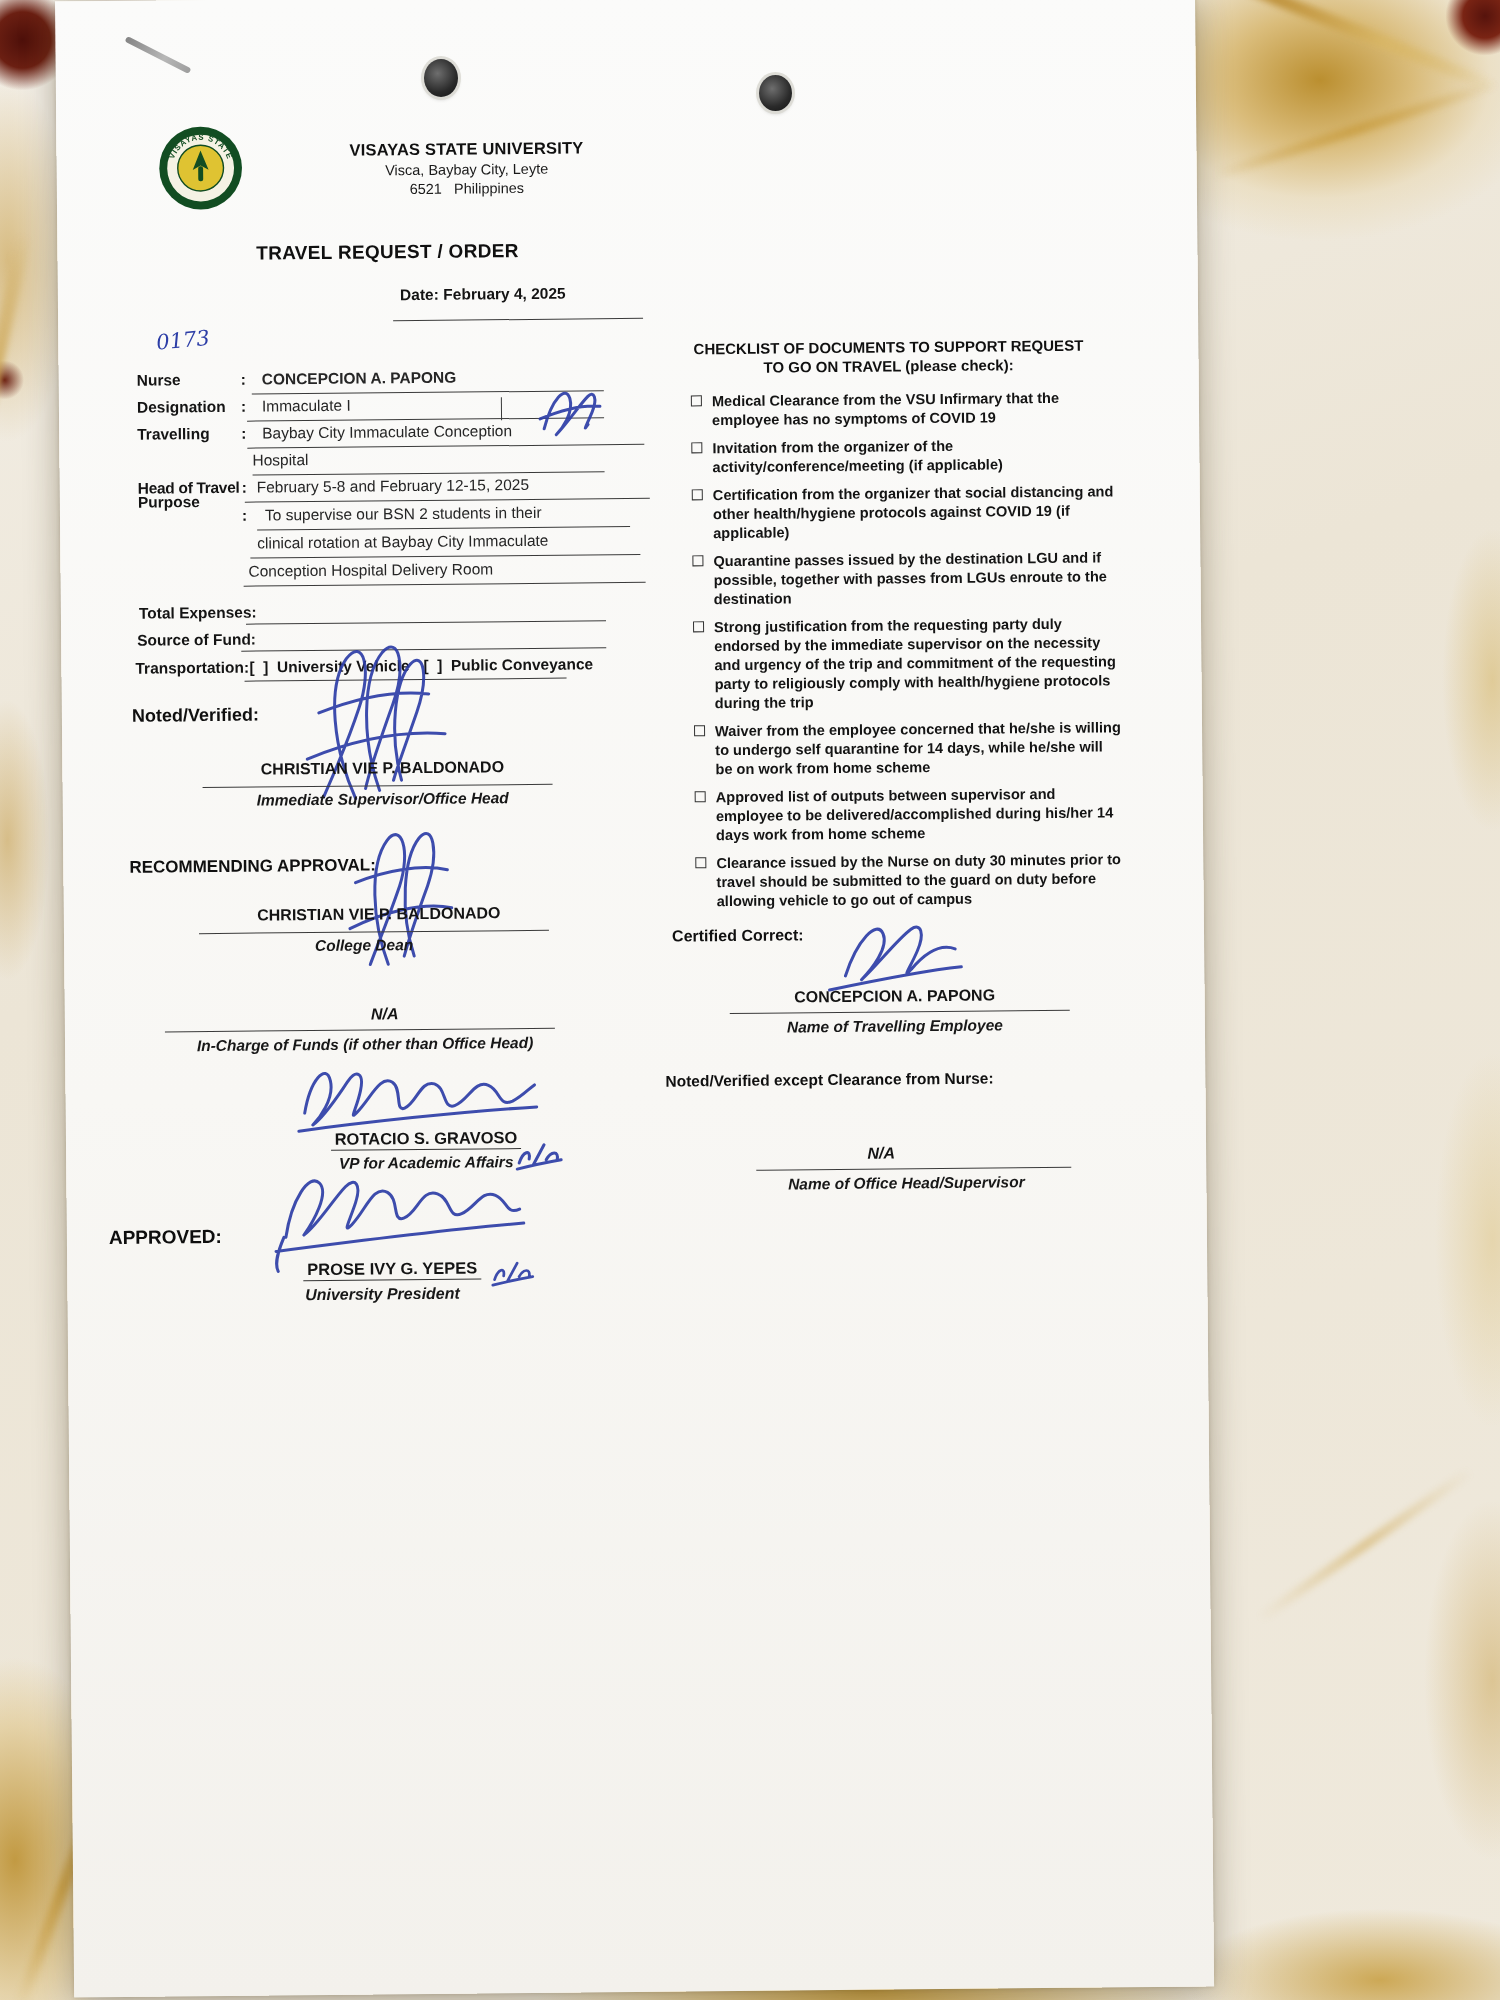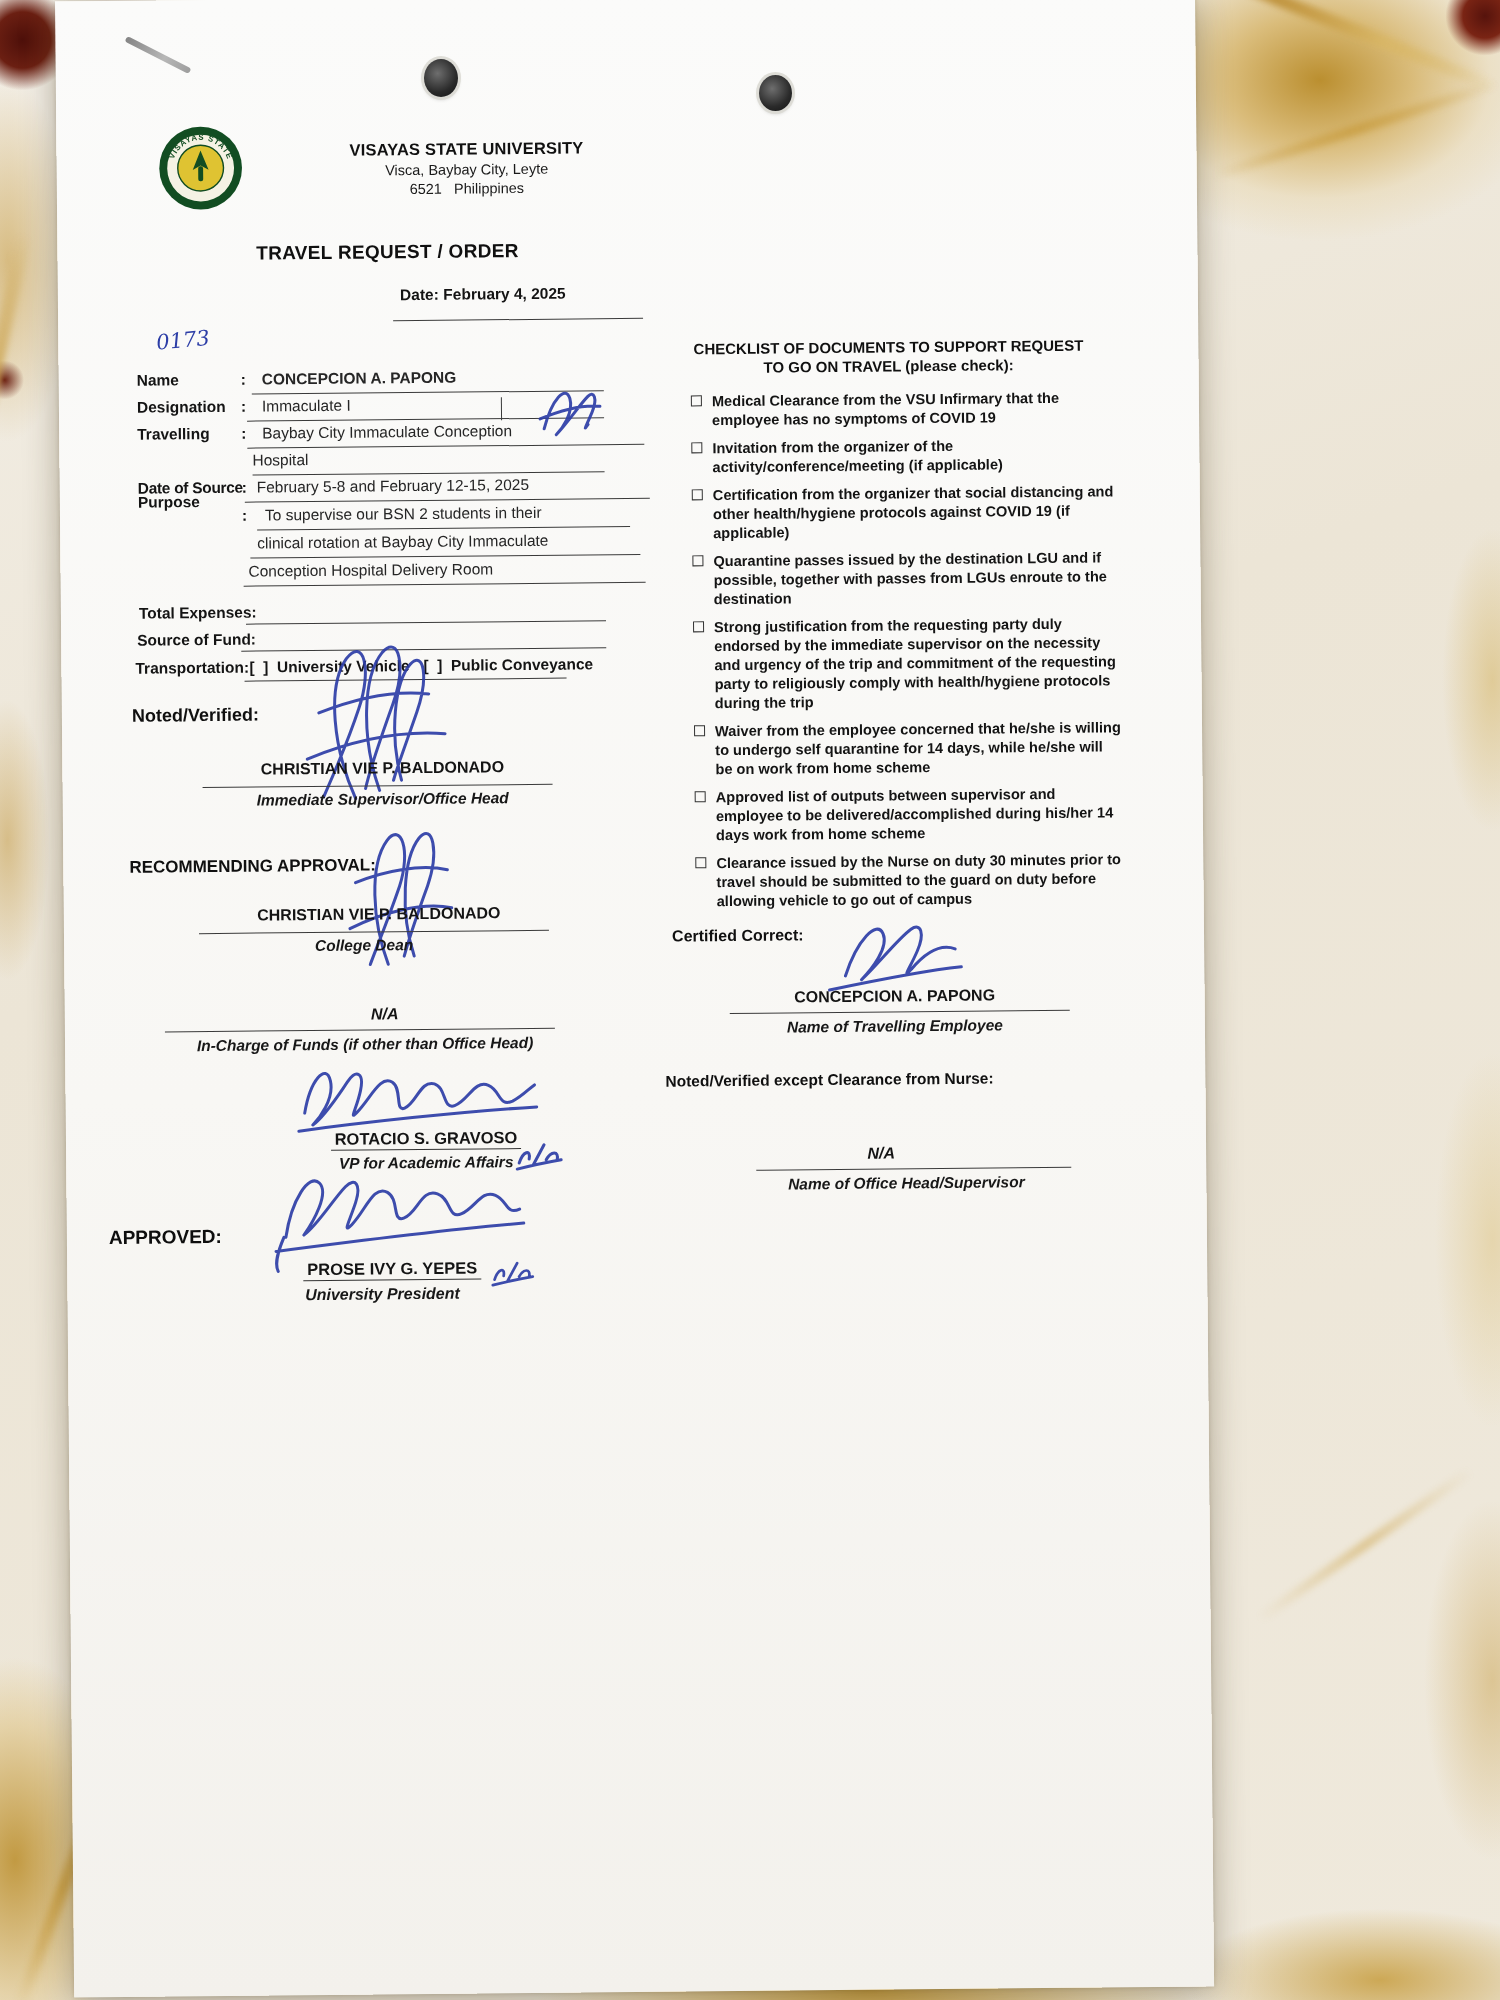--- a/index.html
+++ b/index.html
@@ -100,42 +100,42 @@
   <div class="a c form-title" style="left:120px;top:243px;width:420px;">TRAVEL REQUEST / ORDER</div>
 
   <div class="a c" style="left:280px;top:288px;width:290px;">
     <span class="lbl">Date:</span>
     <span class="lbl">February 4, 2025</span>
   </div>
   <div class="line" style="left:335px;top:322px;width:250px;"></div>
 
   <div class="a ink docnum" style="left:98px;top:328px;">0173</div>
 
-  <div class="a lbl" style="left:78px;top:371px;">Name</div>
+  <div class="a lbl" style="left:78px;top:371px;">Nurse</div>
   <div class="a lbl" style="left:182px;top:371px;">:</div>
   <div class="a val b" style="left:203px;top:371px;">CONCEPCION A. PAPONG</div>
   <div class="line" style="left:193px;top:394px;width:352px;"></div>
 
   <div class="a lbl" style="left:78px;top:398px;">Designation</div>
   <div class="a lbl" style="left:182px;top:398px;">:</div>
   <div class="a val" style="left:203px;top:398px;">Immaculate I</div>
   <div class="line" style="left:188px;top:421px;width:357px;"></div>
   <div class="vline" style="left:442px;top:400px;height:23px;"></div>
   <svg class="sig" style="left:465px;top:378px;width:85px;height:70px;" viewBox="0 0 85 70">
     <path d="M20,54 C28,24 42,10 46,24 C50,38 38,54 32,60 C42,50 56,30 64,22 C70,16 74,24 68,38 C62,52 58,58 64,50 M16,44 C36,36 58,30 76,32"></path>
   </svg>
 
   <div class="a lbl" style="left:78px;top:425px;">Travelling</div>
   <div class="a lbl" style="left:182px;top:425px;">:</div>
   <div class="a val" style="left:203px;top:425px;">Baybay City Immaculate Conception</div>
   <div class="line" style="left:188px;top:448px;width:397px;"></div>
   <div class="a val" style="left:193px;top:452px;">Hospital</div>
   <div class="line" style="left:193px;top:475px;width:352px;"></div>
 
-  <div class="a lbl" style="left:78px;top:479px;letter-spacing:-.3px;">Date of Source</div>
+  <div class="a lbl" style="left:78px;top:479px;letter-spacing:-.3px;">Head of Travel</div>
   <div class="a lbl" style="left:182px;top:479px;">:</div>
   <div class="a val" style="left:197px;top:479px;">February 5-8 and February 12-15, 2025</div>
   <div class="line" style="left:185px;top:502px;width:405px;"></div>
 
   <div class="a lbl" style="left:78px;top:493px;">Purpose</div>
   <div class="a lbl" style="left:182px;top:507px;">:</div>
   <div class="a val" style="left:205px;top:507px;">To supervise our BSN 2 students in their</div>
   <div class="line" style="left:197px;top:530px;width:373px;"></div>
   <div class="a val" style="left:197px;top:535px;">clinical rotation at Baybay City Immaculate</div>
   <div class="line" style="left:190px;top:558px;width:390px;"></div>

